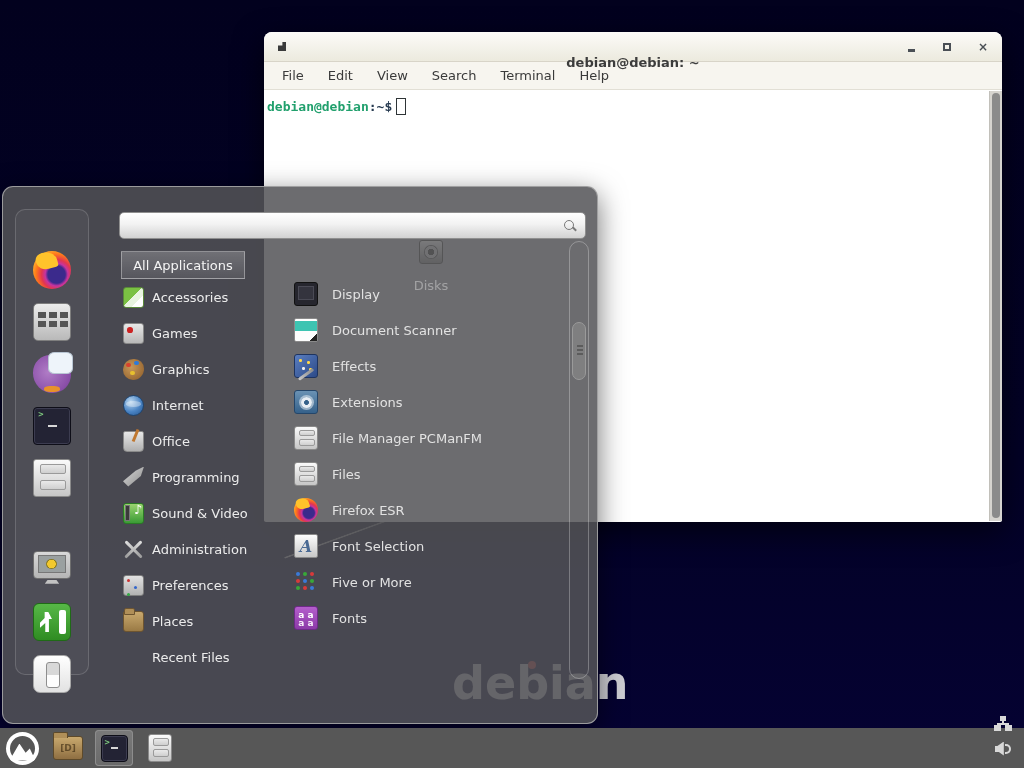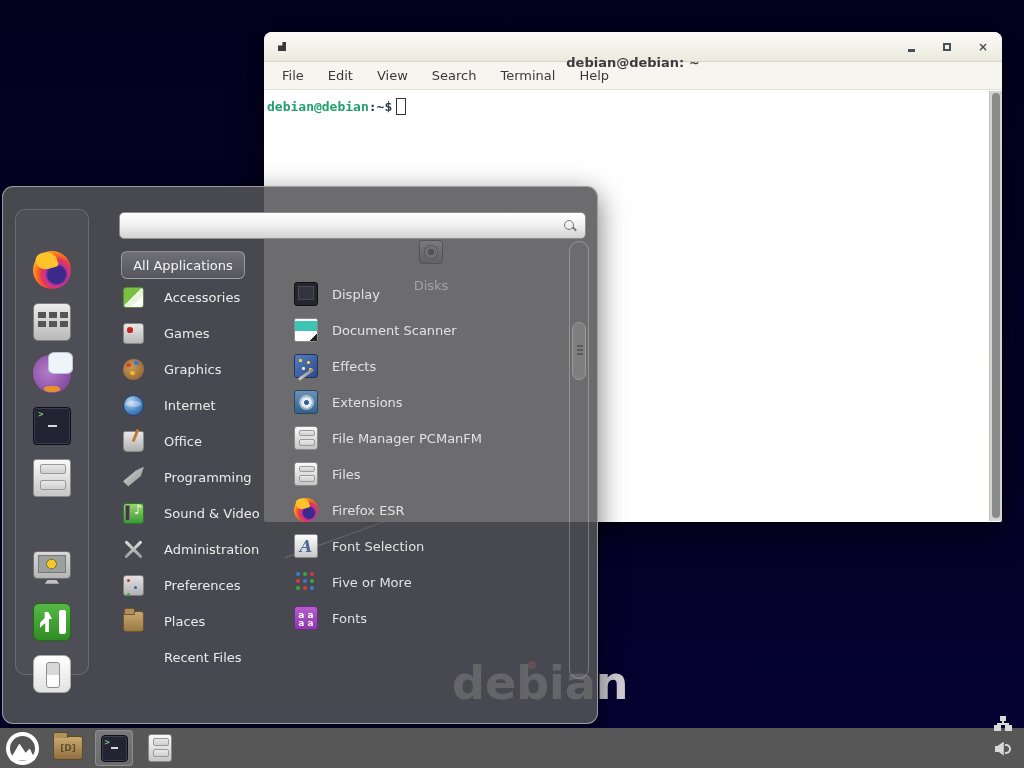--- a/index.html
+++ b/index.html
@@ -51,25 +51,25 @@
     background:linear-gradient(180deg,#ffffff 0%,#f2f2f2 45%,#d2d2d2 100%);
     border:1px solid #8f8f8f; border-radius:5px; display:flex; align-items:center; padding:0 8px; }
   .search input { flex:1; border:none; outline:none; background:transparent; font-size:13px; color:#333;
     font-family:"DejaVu Sans", sans-serif; }
   .mag { position:relative; width:14px; height:14px; }
   .mag::before { content:""; position:absolute; left:1px; top:1px; width:8px; height:8px; border:1.6px solid #7a7a7a; border-radius:50%; }
   .mag::after { content:""; position:absolute; left:9px; top:9px; width:5px; height:1.8px; background:#7a7a7a; transform:rotate(45deg); }
 
   .allapps { position:absolute; left:118px; top:64px; width:124px; height:28px;
     background:linear-gradient(180deg,rgba(255,255,255,0.22),rgba(255,255,255,0.08));
-    border:1px solid rgba(255,255,255,0.35); border-radius:6px; display:flex; align-items:center;
+    border:1px solid rgba(255,255,255,0.35); border-radius:0; display:flex; align-items:center;
     justify-content:center; font-size:13px; color:#f4f4f4; cursor:pointer; }
 
   .cats { position:absolute; left:118px; top:92px; width:165px; }
-  .cat-row { height:36px; display:flex; align-items:center; gap:20px; padding-left:2px; cursor:pointer; }
+  .cat-row { height:36px; display:flex; align-items:center; gap:8px; padding-left:2px; cursor:pointer; }
   .clabel { font-size:13px; color:#ececec; }
   .cicon { width:21px; height:21px; flex:0 0 21px; position:relative; }
 
   .apps { position:absolute; left:283px; top:53px; width:282px; }
   .app-row { height:36px; display:flex; align-items:center; gap:14px; padding-left:8px; cursor:pointer; }
   .alabel { font-size:13px; color:#e2e2e2; }
   .aicon { width:24px; height:24px; flex:0 0 24px; position:relative; }
   .app-row.faded { opacity:0.45;flex-direction:column; }
   .app-row.very-faded { opacity:0.16; }
 

